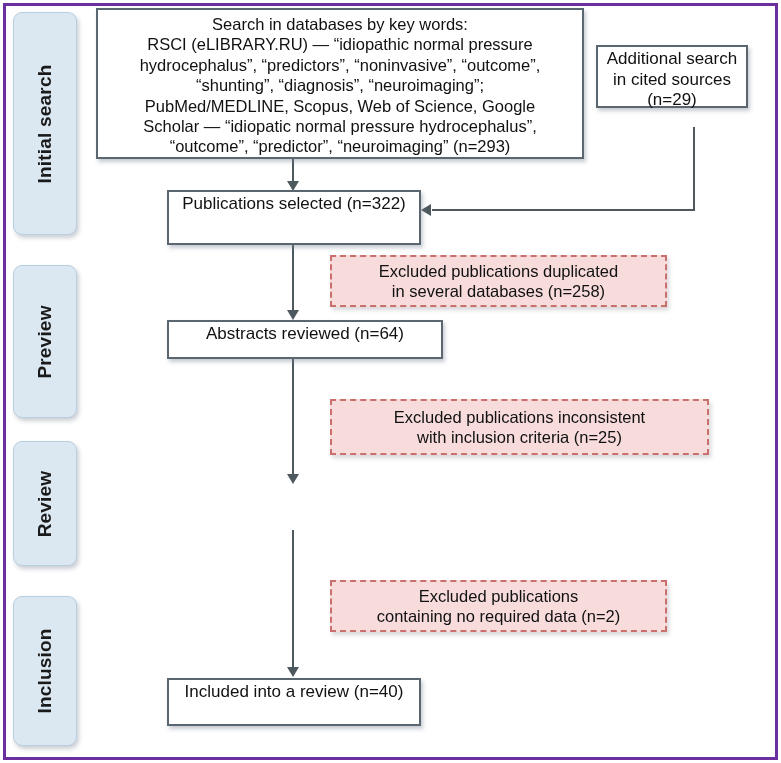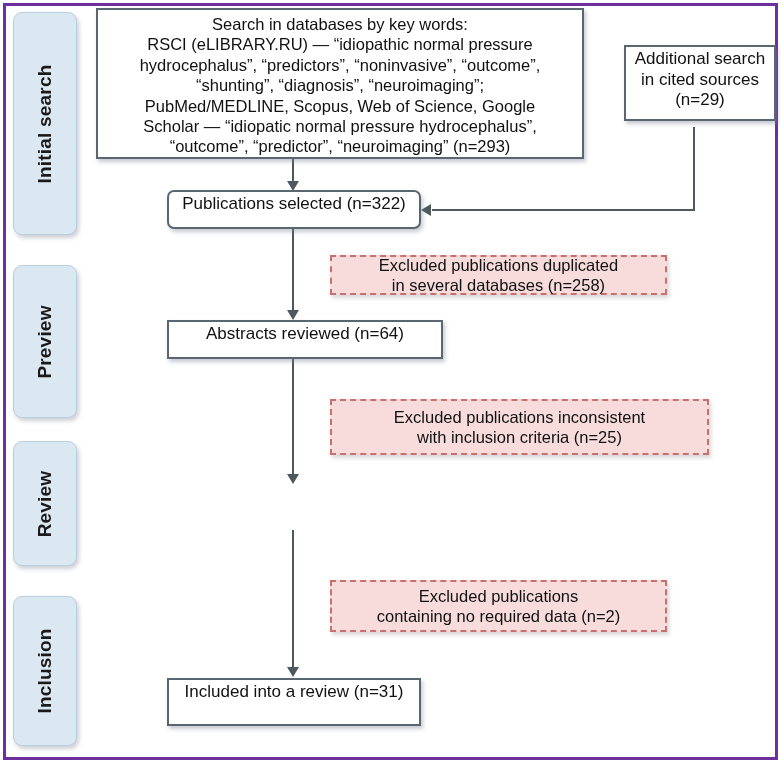--- a/index.html
+++ b/index.html
@@ -163,40 +163,40 @@
   <div class="proc-box search-box" style="left:96px; top:8px; width:488px; height:151px;">
     <span class="txt">Search in databases by key words:
 RSCI (eLIBRARY.RU) — “idiopathic normal pressure
 hydrocephalus”, “predictors”, “noninvasive”, “outcome”,
 “shunting”, “diagnosis”, “neuroimaging”;
 PubMed/MEDLINE, Scopus, Web of Science, Google
 Scholar — “idiopatic normal pressure hydrocephalus”,
 “outcome”, “predictor”, “neuroimaging” (n=293)</span>
   </div>
 
-  <div class="proc-box" style="left:624px; top:45px; width:152px; height:76px;">
+  <div class="proc-box" style="left:596px; top:45px; width:152px; height:63px;">
     <span class="txt">Additional search
 in cited sources
 (n=29)</span>
   </div>
 
-  <div class="proc-box" style="left:167px; top:190px; width:254px; height:39px;border-radius:7px;">
+  <div class="proc-box" style="left:167px; top:190px; width:254px; height:55px;">
     <span class="txt">Publications selected (n=322)</span>
   </div>
 
   <div class="proc-box" style="left:167px; top:320px; width:276px; height:39px;">
     <span class="txt">Abstracts reviewed (n=64)</span>
   </div>
 
 
   <div class="proc-box" style="left:167px; top:678px; width:254px; height:48px;">
-    <span class="txt">Included into a review (n=31)</span>
-  </div>
-
-  <div class="excl-box" style="left:330px; top:255px; width:337px; height:40px;align-items:center;">
+    <span class="txt">Included into a review (n=40)</span>
+  </div>
+
+  <div class="excl-box" style="left:330px; top:255px; width:337px; height:52px;align-items:center;">
     <span class="txt">Excluded publications duplicated
 in several databases (n=258)</span>
   </div>
 
   <div class="excl-box" style="left:330px; top:399px; width:379px; height:56px;">
     <span class="txt">Excluded publications inconsistent
 with inclusion criteria (n=25)</span>
   </div>
 
   <div class="excl-box" style="left:330px; top:580px; width:337px; height:52px;">

